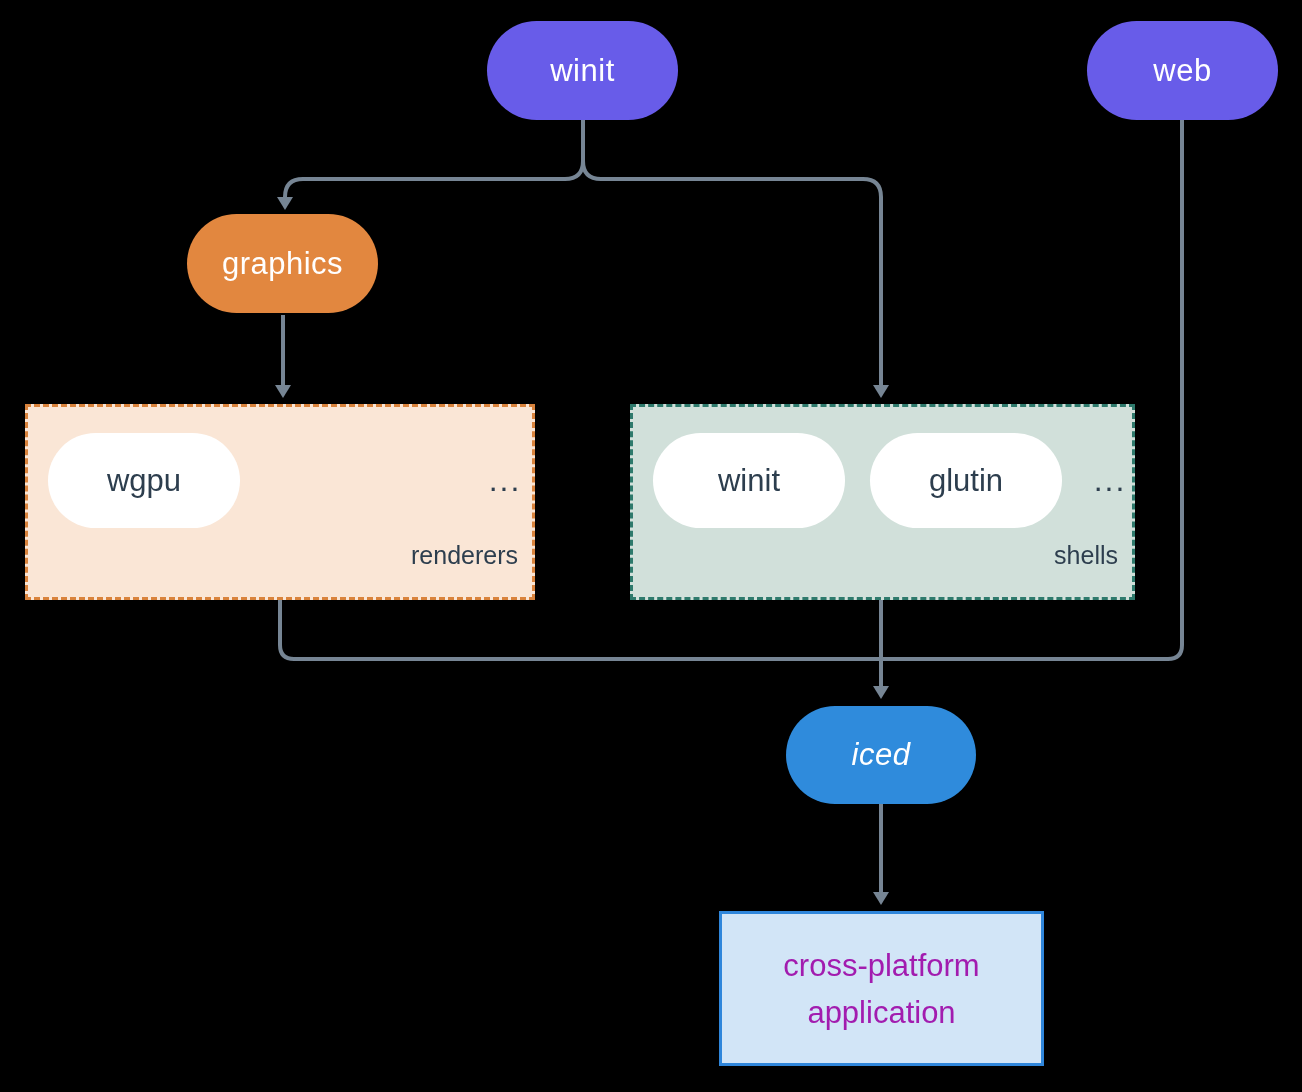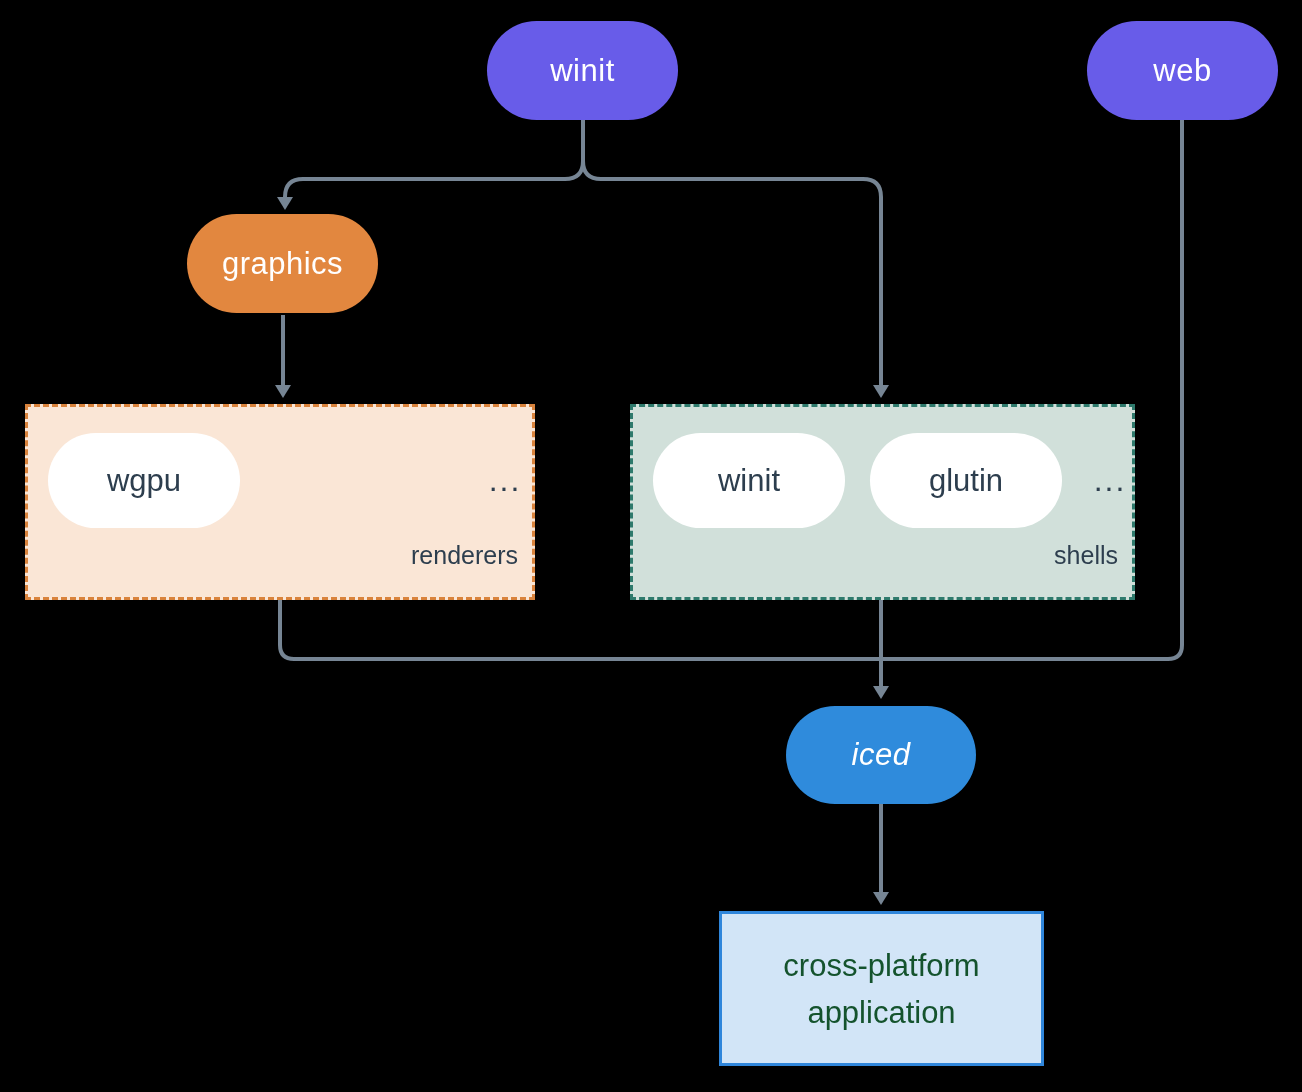--- a/index.html
+++ b/index.html
@@ -79,21 +79,21 @@
   .app-box {
     position: absolute;
     left: 719px; top: 911px; width: 325px; height: 155px;
     box-sizing: border-box;
     background: #D2E5F7;
     border: 3px solid #2F86DB;
     display: flex;
     flex-direction: column;
     align-items: center;
     justify-content: center;
-    color: #14532d;
+    color: #a21caf;
     font-size: 31px;
     line-height: 47px;
   }
   .n-native   { left: 487px; top: 21px;  width: 191px; height: 99px; }
   .n-web      { left: 1087px; top: 21px; width: 191px; height: 99px; }
   .n-graphics { left: 187px; top: 214px; width: 191px; height: 99px; }
   .n-iced     { left: 786px; top: 706px; width: 190px; height: 98px; }
 </style>
 </head>
 <body>

